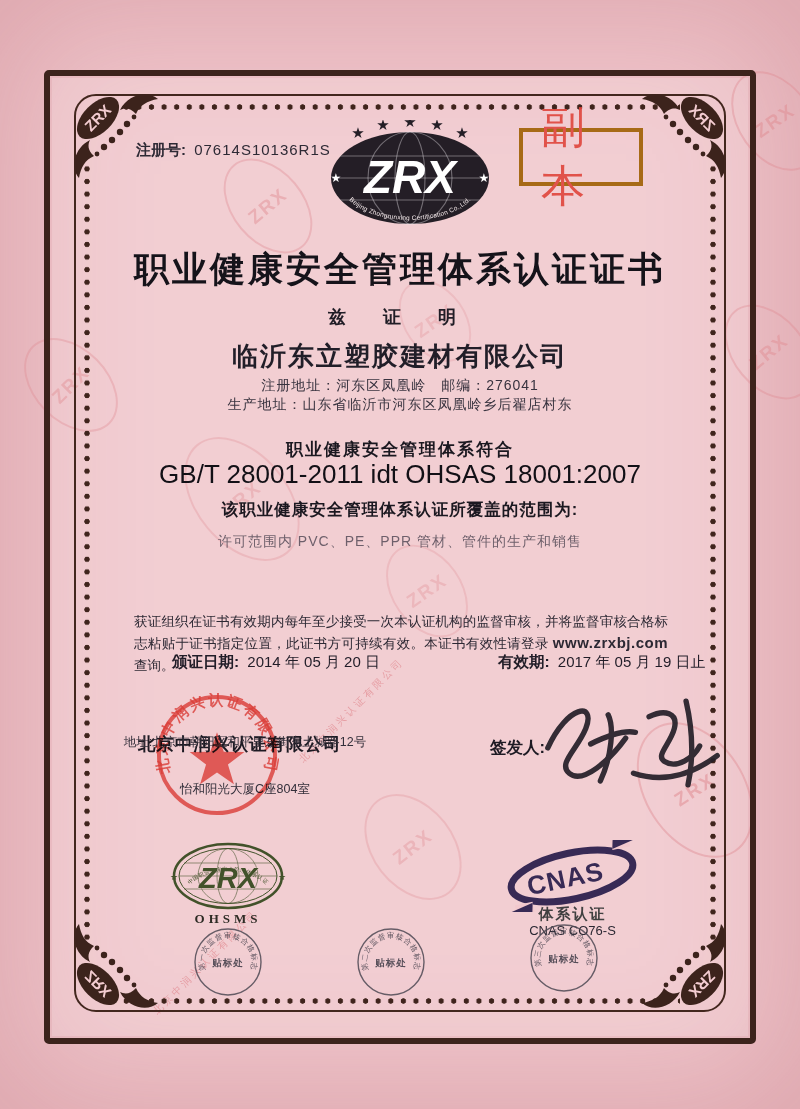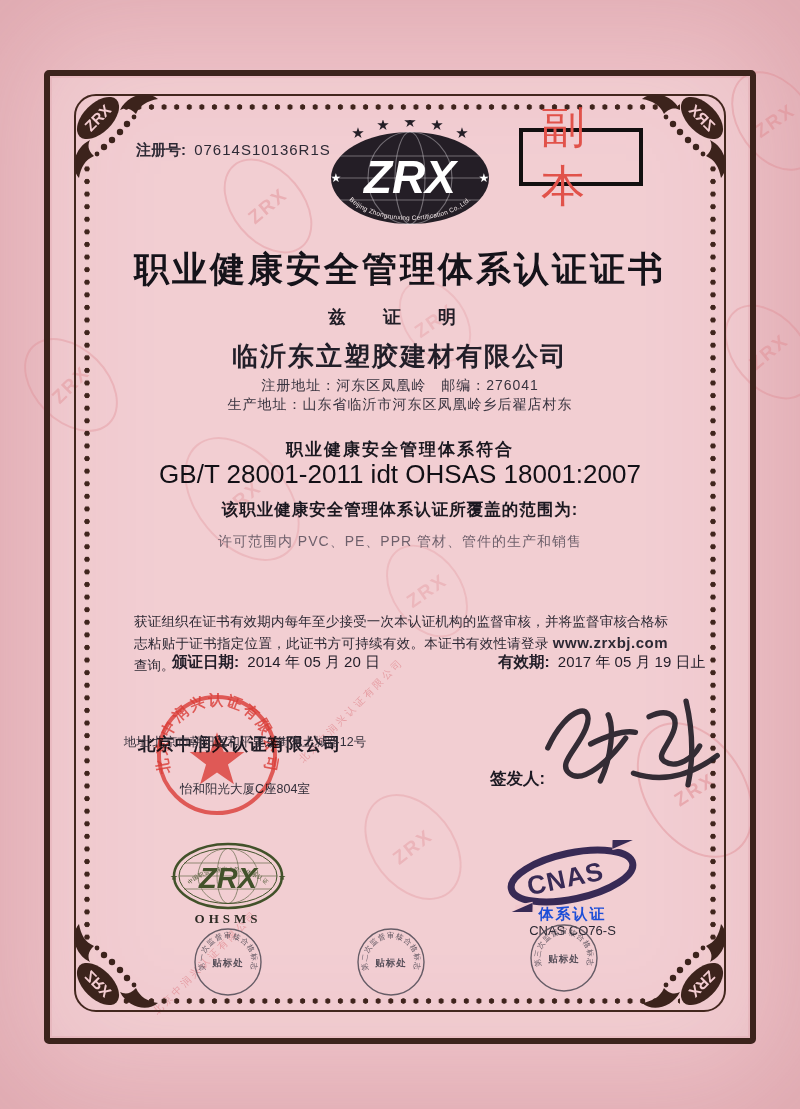--- a/index.html
+++ b/index.html
@@ -44,21 +44,21 @@
   .diag{position:absolute;font-size:10px;letter-spacing:3px;color:rgba(221,118,126,.55);
         transform-origin:left top;white-space:nowrap;}
   .diag1{left:296px;top:756px;transform:rotate(-45deg);}
   .diag2{left:150px;top:1008px;transform:rotate(-45deg);}
   
   .reg-line{position:absolute;left:136px;top:141px;font-size:15px;color:#2e2a35;}
   .reg-line .lbl{font-weight:700;}
   .reg-line .val{margin-left:4px;letter-spacing:1px;}
   .logo-main{position:absolute;left:328px;top:120px;width:164px;height:108px;}
   .dup-stamp{position:absolute;left:519px;top:128px;width:124px;height:58px;
-        border:4px solid #000000;color:#e0483f;display:flex;align-items:center;
+        border:4px solid #a16207;color:#e0483f;display:flex;align-items:center;
         justify-content:center;font-family:"Liberation Serif",serif;font-size:44px;
         letter-spacing:22px;padding-left:18px;box-sizing:border-box;opacity:.92;}
   
   .center{position:absolute;left:80px;width:640px;text-align:center;}
   .title{top:246px;font-size:35px;font-weight:800;letter-spacing:3px;color:#15131a;}
   .certify{top:305px;font-size:18px;font-weight:700;letter-spacing:16px;color:#201d26;}
   .company-name{top:339px;font-size:26px;font-weight:600;letter-spacing:2px;color:#211e28;
         font-family:"Liberation Serif",serif;}
   .addr{font-size:14px;color:#38333f;letter-spacing:1px;}
   .addr1{top:377px;} .addr2{top:396px;}
@@ -72,28 +72,28 @@
   .notice .url{font-weight:800;font-size:15px;letter-spacing:.5px;}
   .date-issue{position:absolute;left:136px;top:652px;font-size:15px;color:#211d28;}
   .date-valid{position:absolute;left:462px;top:652px;font-size:15px;color:#211d28;}
   .dlbl{font-weight:800;font-size:15.5px;margin-right:4px;margin-left:36px;}
   
   .issuer-name{position:absolute;left:138px;top:732px;font-size:17.5px;font-weight:800;
         color:#1d1a23;letter-spacing:1px;}
   .issuer-addr{position:absolute;left:100px;width:290px;text-align:center;
         font-size:12.5px;color:#332f3a;}
   .ia1{top:734px;} .ia2{top:781px;}
-  .sign-label{position:absolute;left:490px;top:737px;font-size:16.5px;font-weight:800;color:#1d1a23;margin-top:31px;}
+  .sign-label{position:absolute;left:490px;top:737px;font-size:16.5px;font-weight:800;color:#1d1a23;}
   .signature{position:absolute;left:540px;top:686px;width:185px;height:115px;}
   .seal{position:absolute;left:155px;top:693px;width:124px;height:124px;mix-blend-mode:multiply;}
   
   .ohsms{position:absolute;left:168px;top:836px;width:120px;height:92px;}
   .cnas-svg{position:absolute;left:505px;top:840px;width:135px;height:72px;}
   .cnas-line1{position:absolute;left:505px;top:905px;width:135px;text-align:center;
-        font-size:15px;font-weight:800;letter-spacing:2px;color:#1d4ed8;}
+        font-size:15px;font-weight:800;letter-spacing:2px;color:#404040;}
   .cnas-line2{position:absolute;left:505px;top:923px;width:135px;text-align:center;
         font-size:13px;color:#2b2833;}
   .astamp{position:absolute;width:80px;height:80px;opacity:.85;}
   .as1{left:188px;top:922px;} .as2{left:351px;top:922px;} .as3{left:524px;top:918px;}
 </style>
 </head>
 <body>
 
 <div class="cert">
   <div class="inner-tint"></div>

